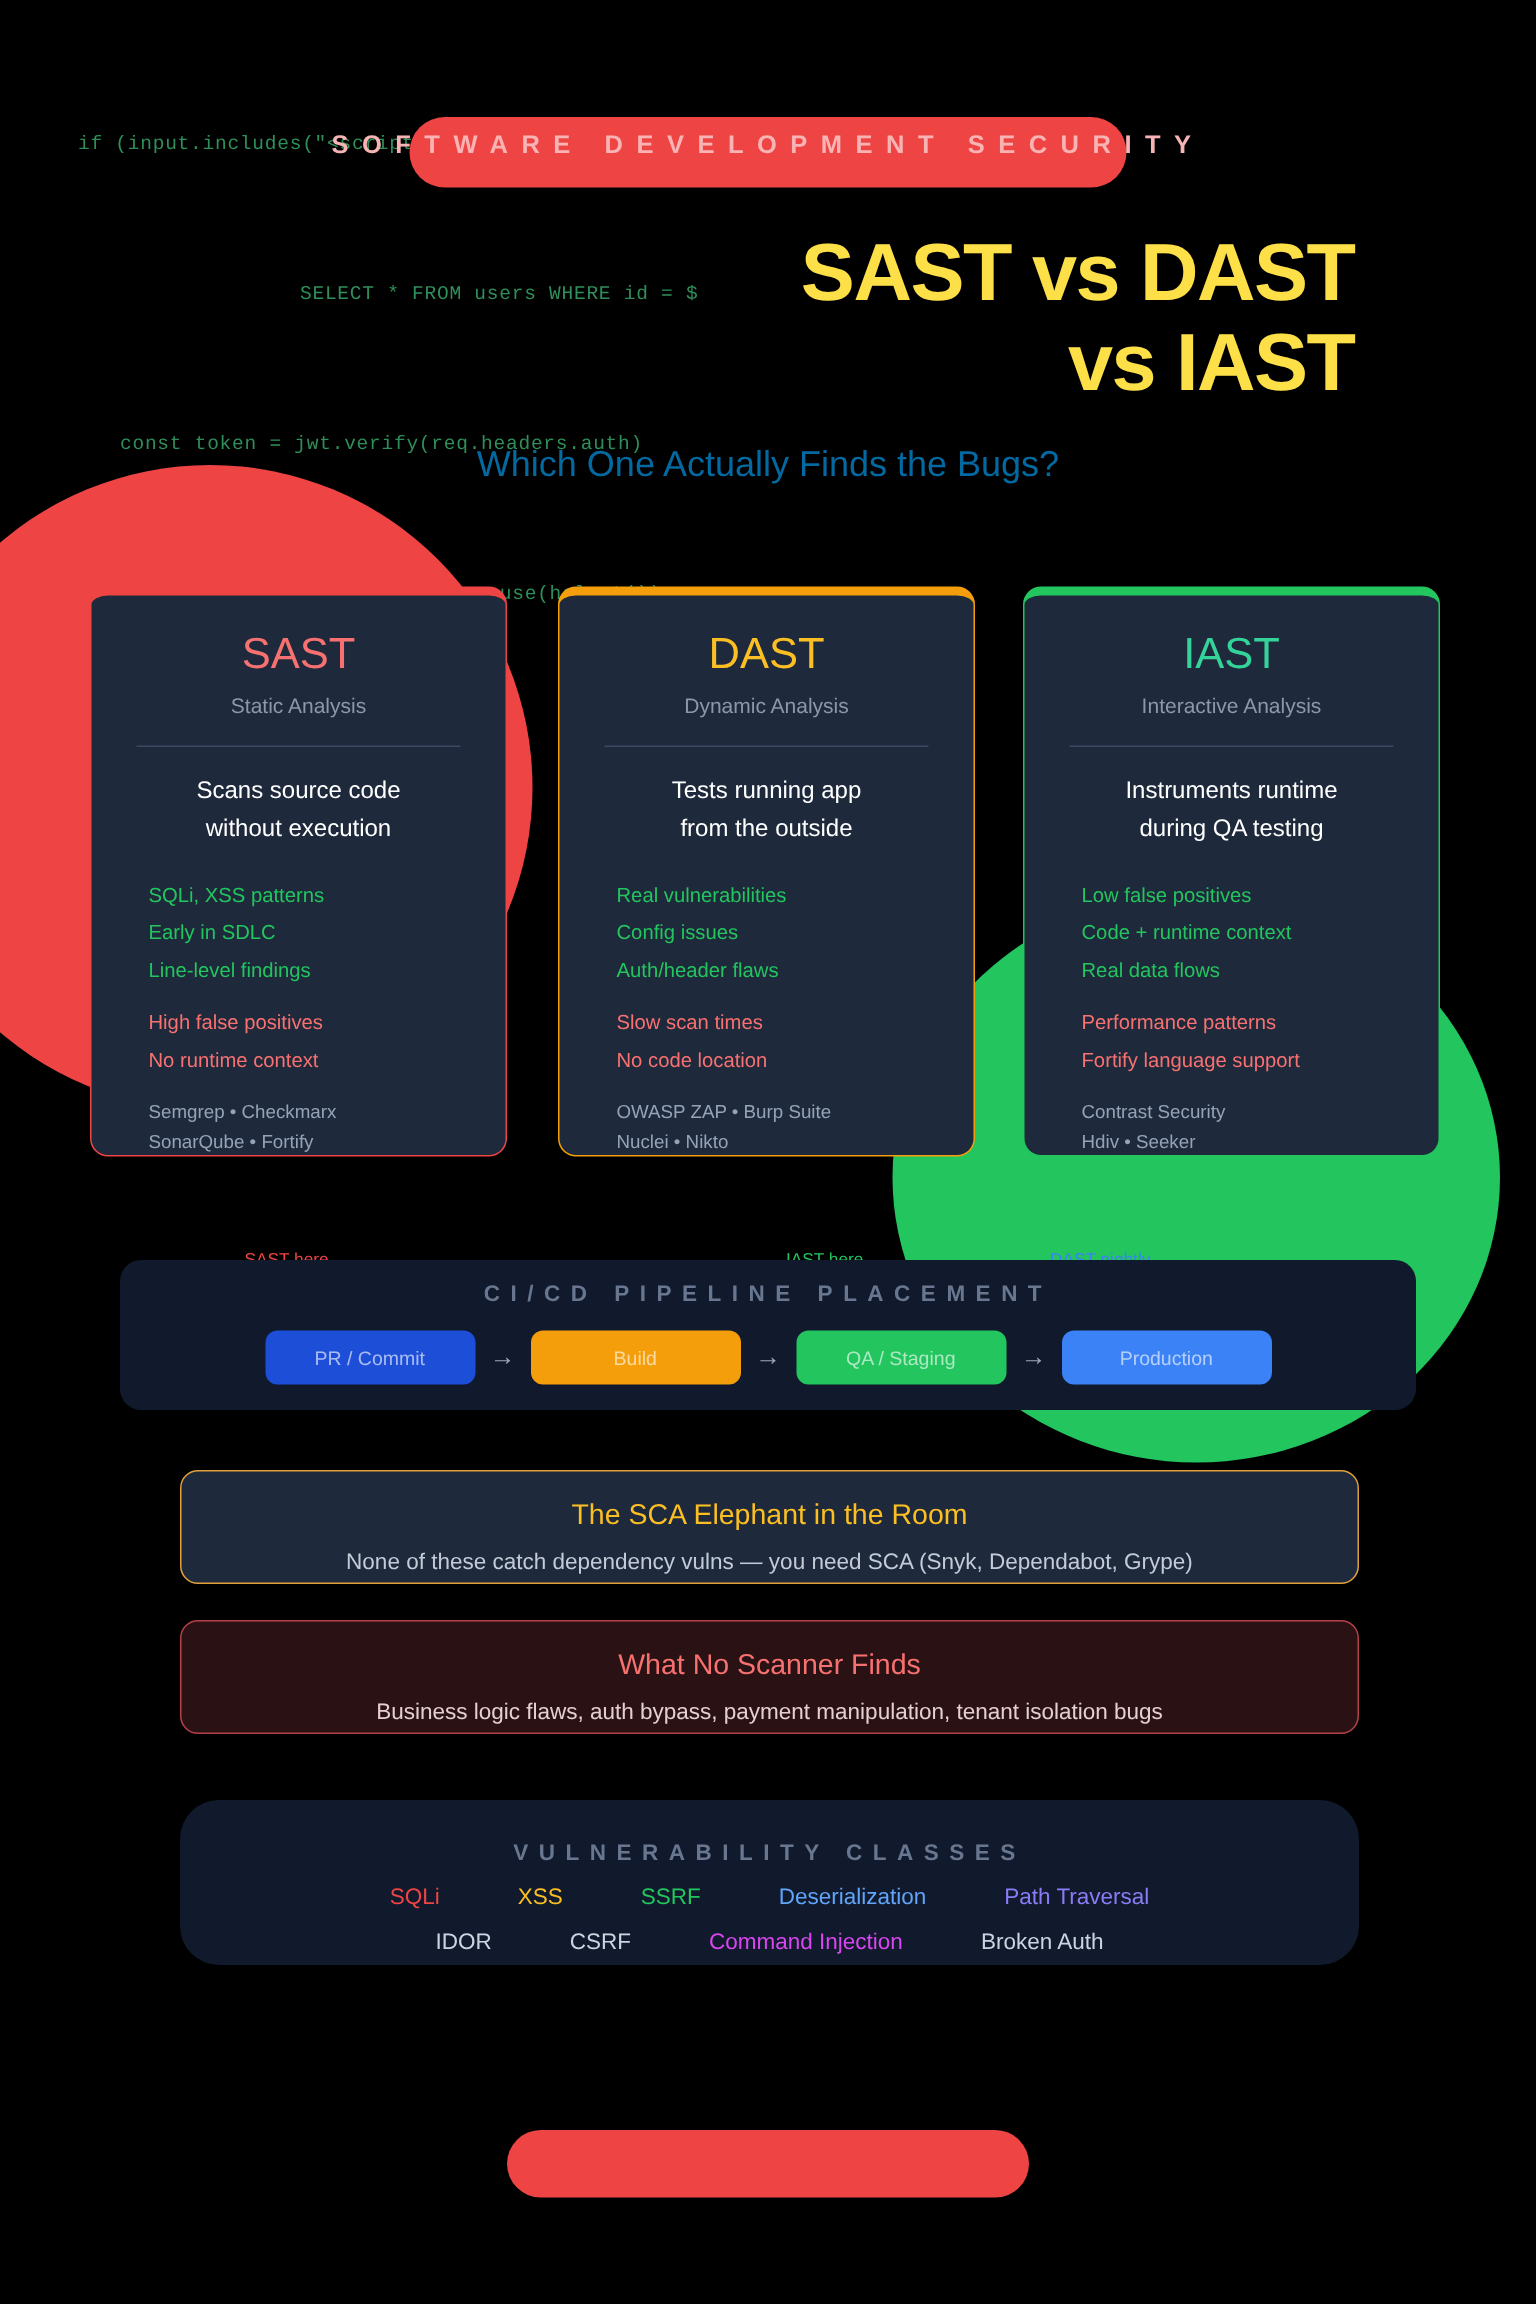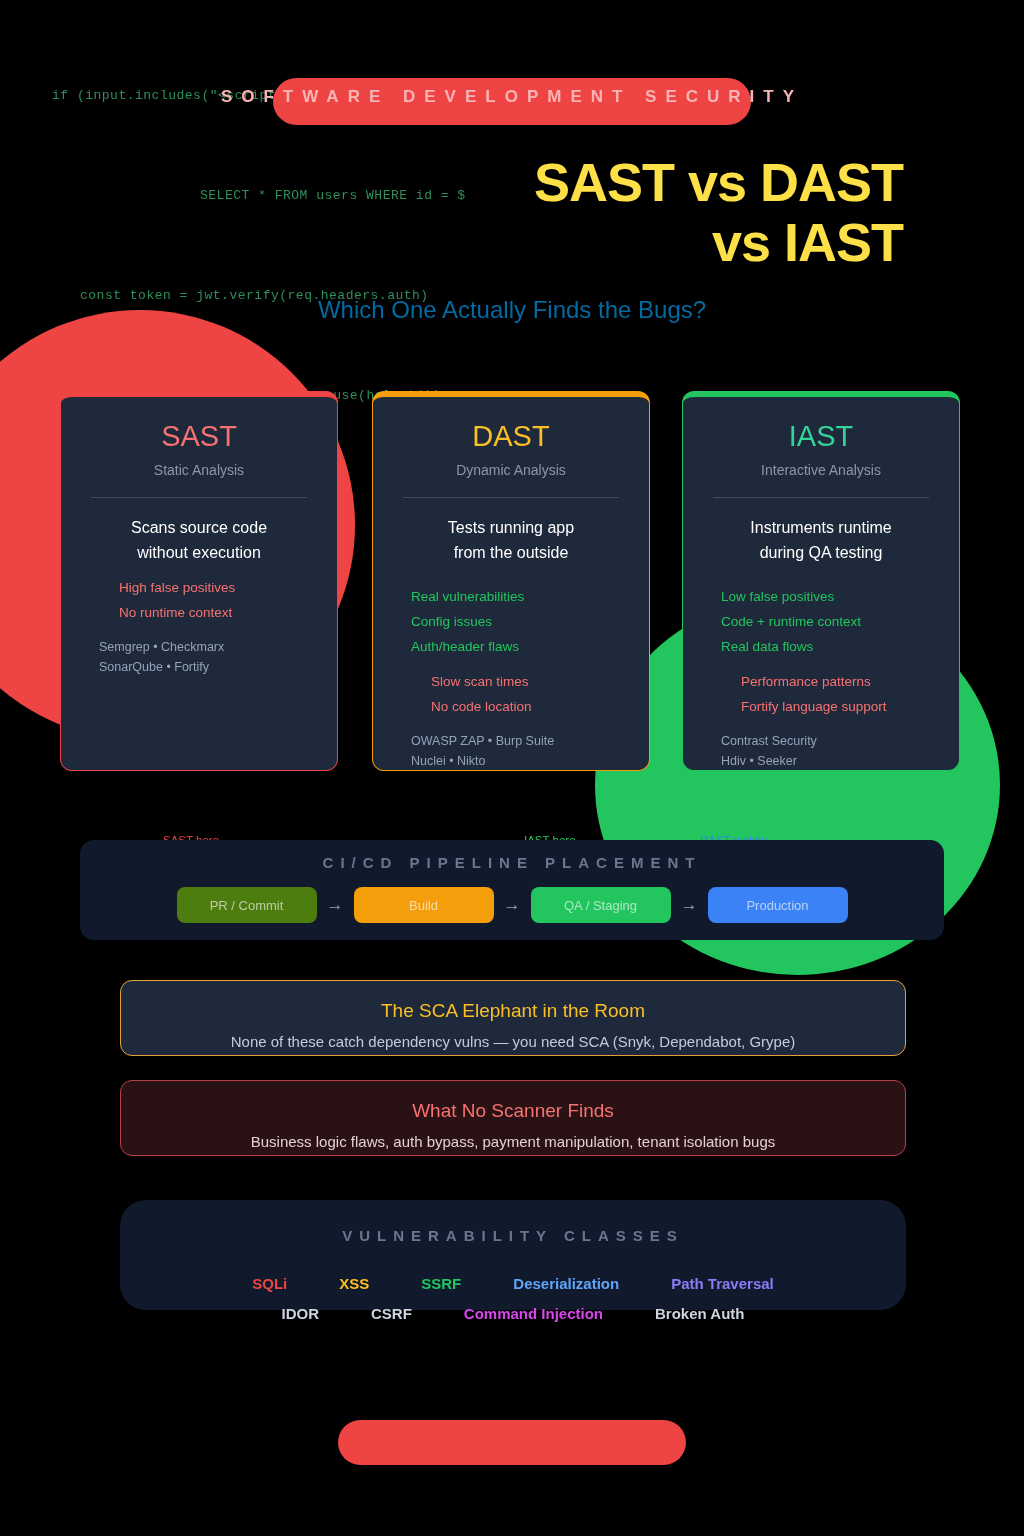--- a/index.html
+++ b/index.html
@@ -87,21 +87,21 @@
 
   .card-sub { font-size:14px; color:#8c97ab; margin-top:9px; }
   .card-rule { height:1px; background:#3b4961; margin:19px 10px 0 10px; }
   .card-desc { font-size:16px; color:#ffffff; line-height:25px; margin-top:17px; }
 
   .plist, .mlist, .tools { text-align:left; padding-left:18px; }
   .plist { margin-top:19px; }
   .plist li, .mlist li { list-style:none; font-size:13.5px; line-height:25px; }
   .plist li { color:#22c55e; }
   .mlist { margin-top:10px; }
-  .mlist li { color:#f87171;margin-left:20px; }
+  .mlist li { color:#f87171; }
   .tools { margin-top:12px; font-size:12.5px; color:#94a3b8; line-height:20px; }
 
   
   .pipe-labels { position:absolute; left:0; top:834px; width:1024px; height:16px; }
   .pipe-label { position:absolute; font-size:11.5px; }
   .pl-sast { left:163px; color:#ef4444; }
   .pl-iast { left:524px; color:#22c55e; }
   .pl-dast { left:700px; color:#3b82f6; }
 
   .pipeline {
@@ -119,21 +119,21 @@
   }
   .stages {
     display:flex; align-items:center; justify-content:center;
     margin-top:16px; gap:10px;
   }
   .stage-box {
     width:140px; height:36px; border-radius:8px;
     display:flex; align-items:center; justify-content:center;
     font-size:13px; color:rgba(255,255,255,0.62);
   }
-  .sb-0 { background:#4d7c0f; }
+  .sb-0 { background:#1d4ed8; }
   .sb-1 { background:#f59e0b; }
   .sb-2 { background:#22c55e; }
   .sb-3 { background:#3b82f6; }
   .arrow { color:#9aa7bb; font-size:17px; }
 
   
   .callout {
     position:absolute; left:120px; width:786px;
     border-radius:12px; text-align:center;
     padding:17px 20px;
@@ -152,21 +152,21 @@
   .co-body { font-size:15px; color:#c3cbd9; margin-top:9px; }
   .co-none .co-body { color:#e4cfd1; }
 
   
   .vulns {
     position:absolute; left:120px; top:1200px;
     width:786px; height:110px;
     background:#101a2c; border-radius:26px;
     padding-top:27px;
   }
-  .vuln-rows { margin-top:25px;font-weight:bold; }
+  .vuln-rows { margin-top:6px; }
   .vrow {
     display:flex; justify-content:center; align-items:center;
     gap:52px; line-height:30px;
   }
   .vrow span { font-size:15px; }
 
   
   .cta {
     position:absolute; left:338px; top:1420px;
     width:348px; height:45px;
@@ -199,20 +199,25 @@
   <div class="cards">
 
     <div class="card card-sast">
       <div class="card-title">SAST</div>
       <div class="card-sub">Static Analysis</div>
       <div class="card-rule"></div>
       <div class="card-desc">
         <div>Scans source code</div>
         <div>without execution</div>
       </div>
+      <ul class="plist">
+        <li>SQLi, XSS patterns</li>
+        <li>Early in SDLC</li>
+        <li>Line-level findings</li>
+      </ul>
       <ul class="mlist">
         <li>High false positives</li>
         <li>No runtime context</li>
       </ul>
       <div class="tools">
         <div>Semgrep • Checkmarx</div>
         <div>SonarQube • Fortify</div>
       </div>
     </div>
 

